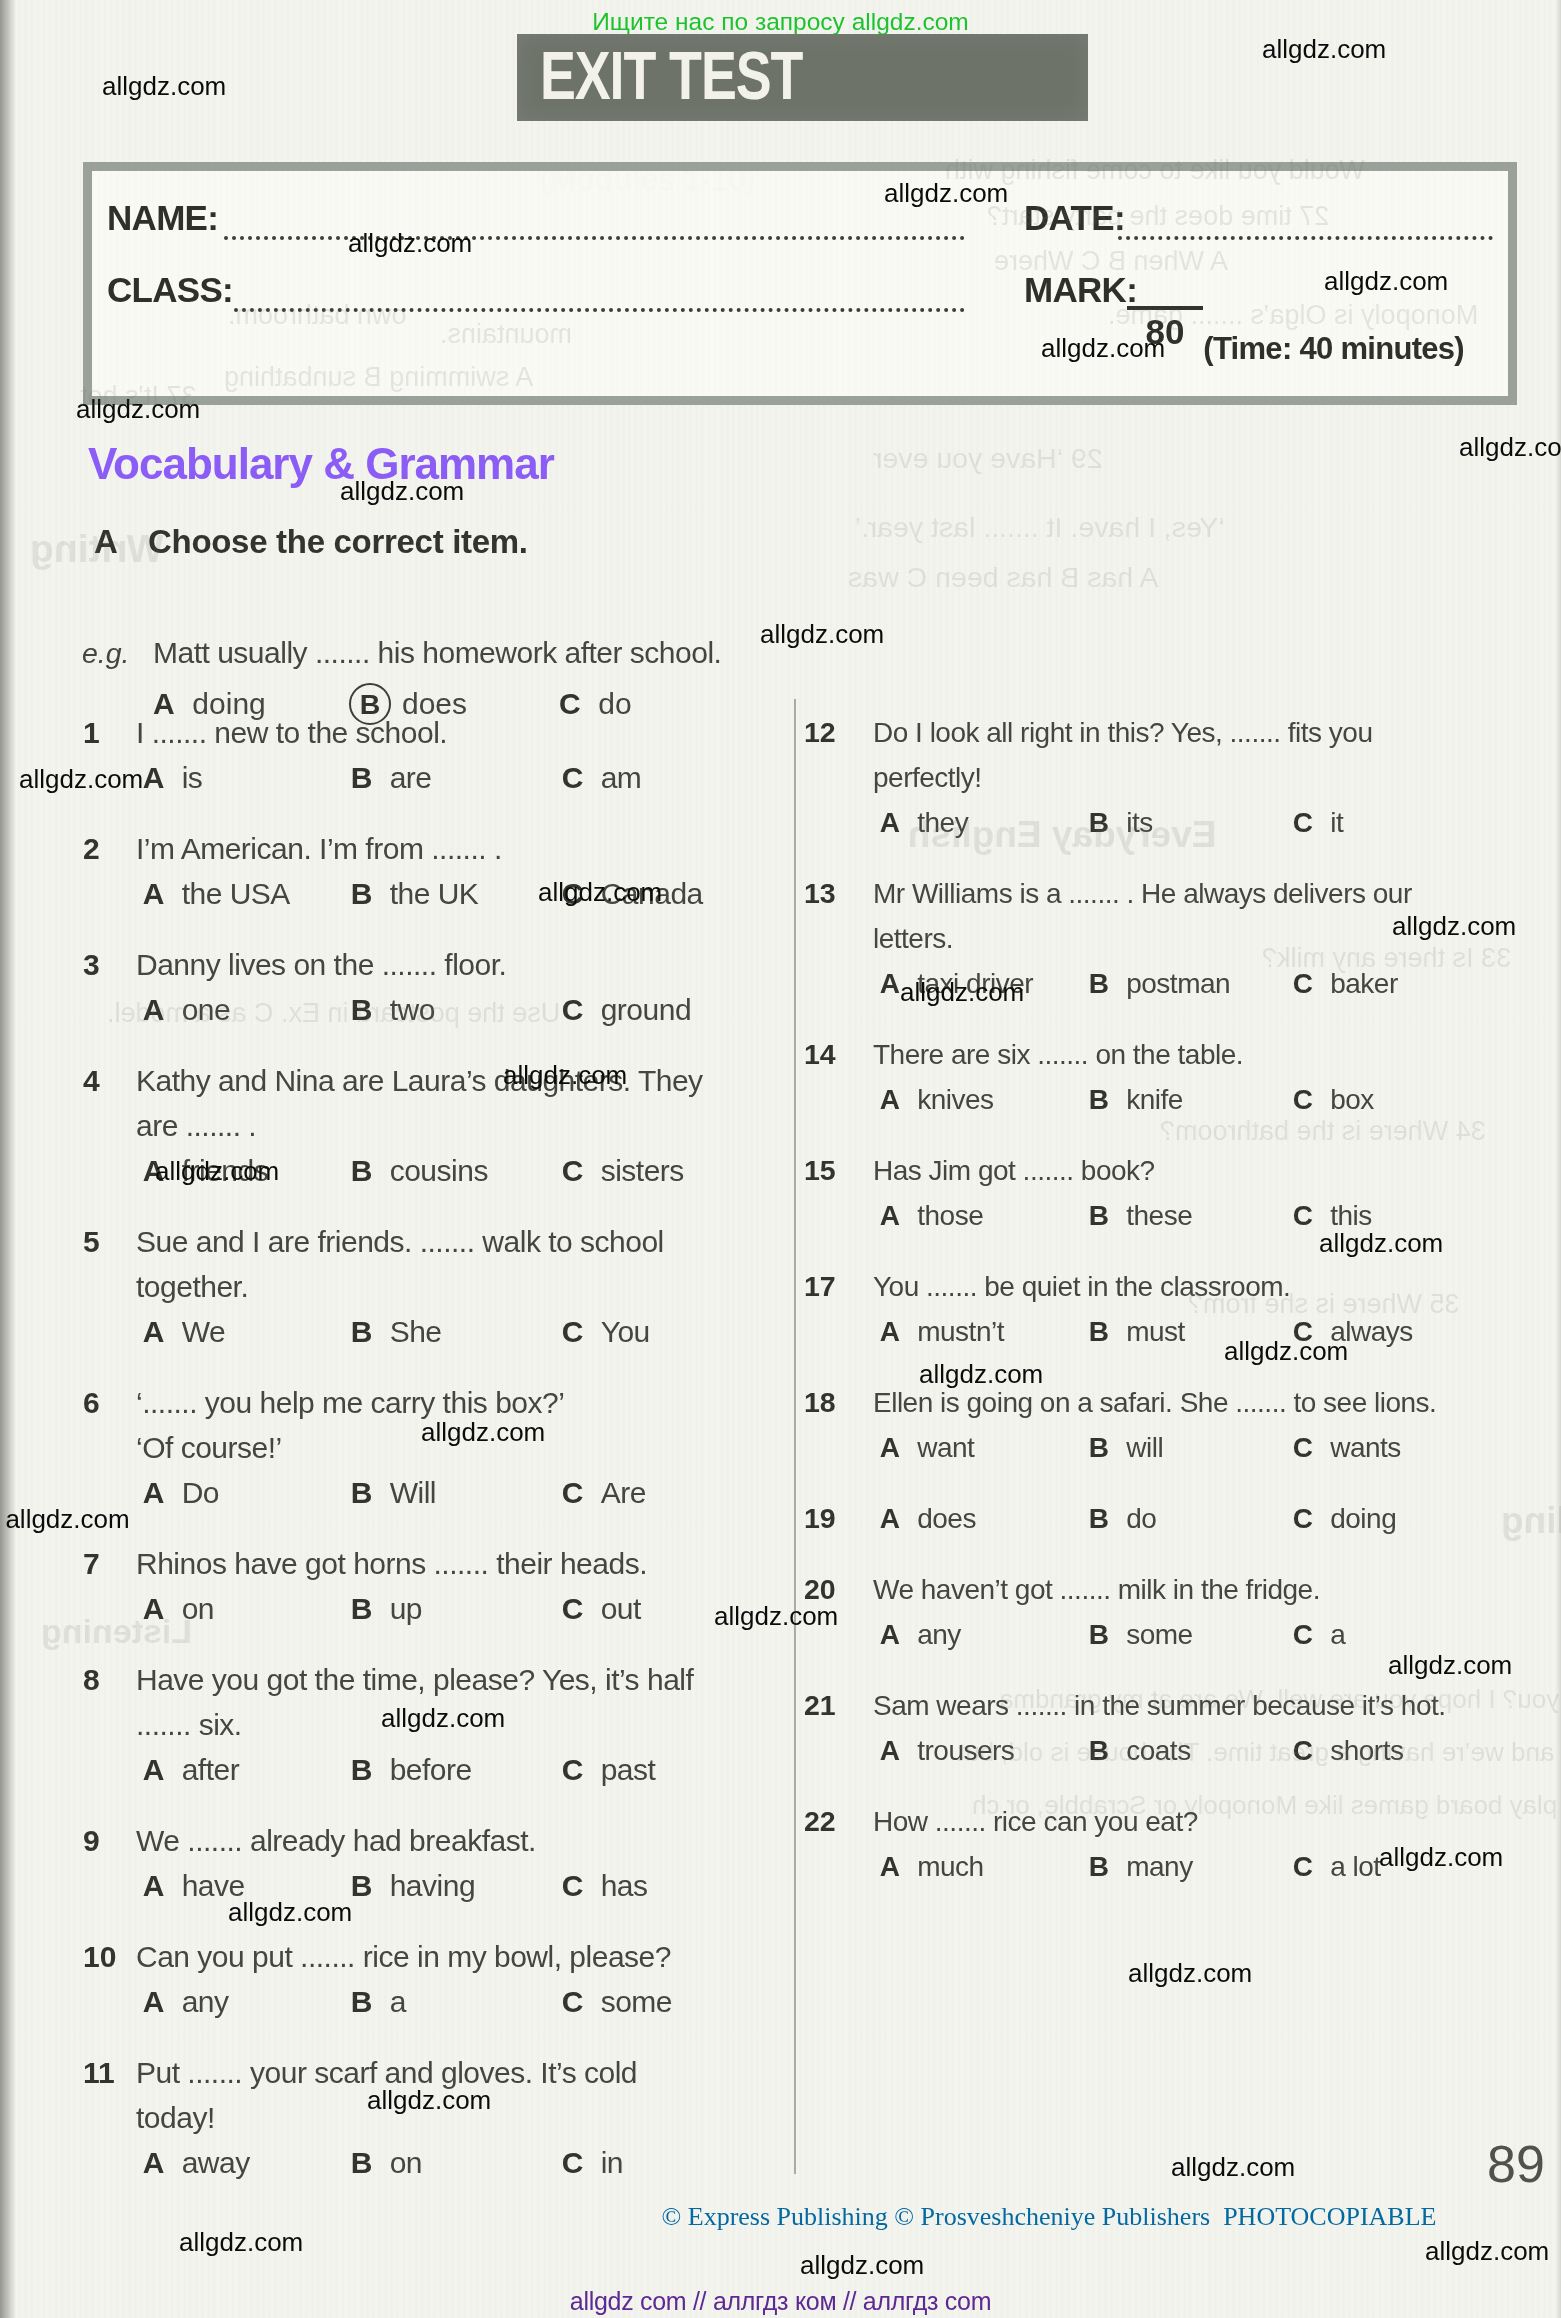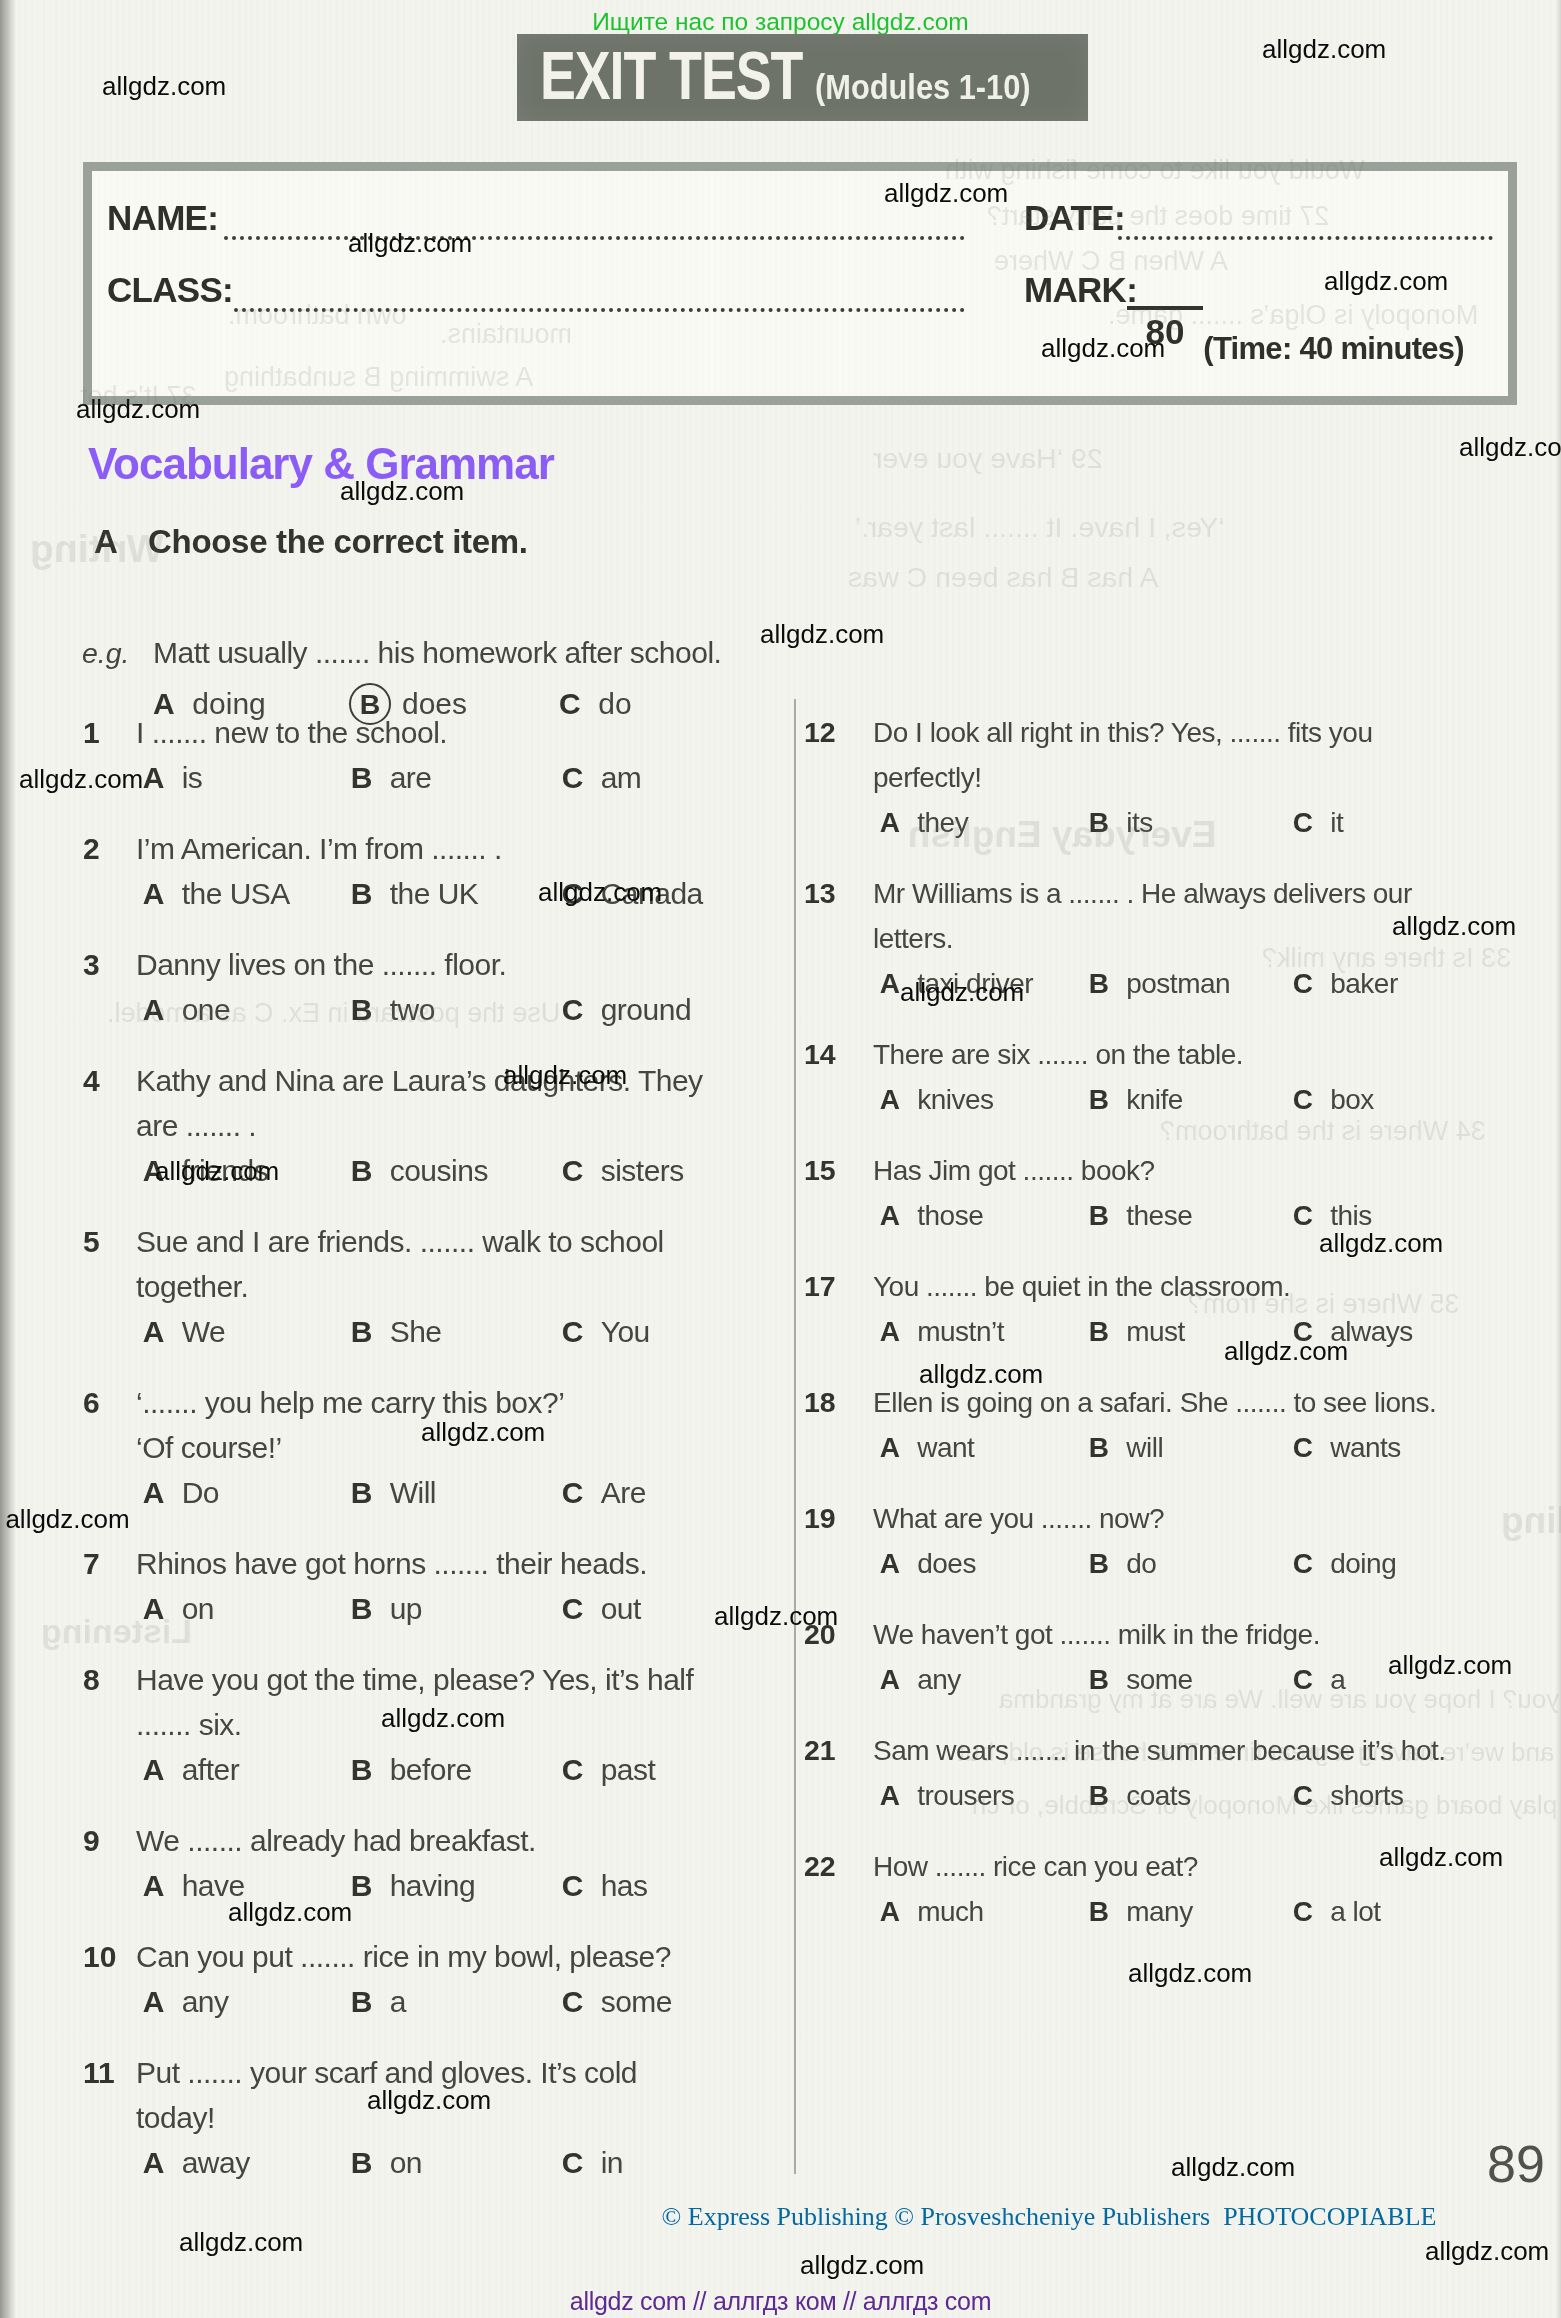--- a/index.html
+++ b/index.html
@@ -26,21 +26,21 @@
   .wm{position:absolute;font-size:26px;color:#0b0b0b;white-space:nowrap;}
 
   
   .bleed{position:absolute;transform:scaleX(-1);color:#6b7467;opacity:0.15;
     white-space:nowrap;font-weight:400;}
 
   
   #banner{position:absolute;left:517px;top:34px;width:571px;height:87px;
     background:#6e7369;display:flex;align-items:baseline;
     padding-left:23px;box-sizing:border-box;line-height:84px;
-    box-shadow:inset 0 0 27px rgba(255,255,255,0.08);}
+    box-shadow:inset 0 0 27px rgba(255,255,255,0.08);flex-direction:column;}
   #banner-title-wrap{display:inline-block;width:275px;}
   #banner-title{display:inline-block;font-size:69px;font-weight:700;color:#f2f2ea;
     transform:scaleX(0.78);transform-origin:left;letter-spacing:-1.4px;white-space:nowrap;}
   #banner-sub{display:inline-block;font-size:35px;font-weight:700;color:#eff0e8;
     transform:scaleX(0.88);transform-origin:left;white-space:nowrap;}
 
   
   #infobox{position:absolute;left:83px;top:162px;width:1434px;height:243px;
     border:9.5px solid #9aa19a;box-sizing:border-box;background:rgba(253,253,249,0.55);}
   #infobox .lbl{position:absolute;font-size:35px;font-weight:700;color:#30302b;letter-spacing:-0.7px;}
@@ -362,21 +362,20 @@
         <div class="opts">
           <span class="opt"><b>A</b><span>want</span></span>
           <span class="opt"><b>B</b><span>will</span></span>
           <span class="opt"><b>C</b><span>wants</span></span>
         </div>
       </div>
     </div>
     <div class="q">
       <div class="qnum">19</div>
       <div class="qbody">
-        <div class="qline">What are you ....... now?</div>
         <div class="opts">
           <span class="opt"><b>A</b><span>does</span></span>
           <span class="opt"><b>B</b><span>do</span></span>
           <span class="opt"><b>C</b><span>doing</span></span>
         </div>
       </div>
     </div>
     <div class="q">
       <div class="qnum">20</div>
       <div class="qbody">

